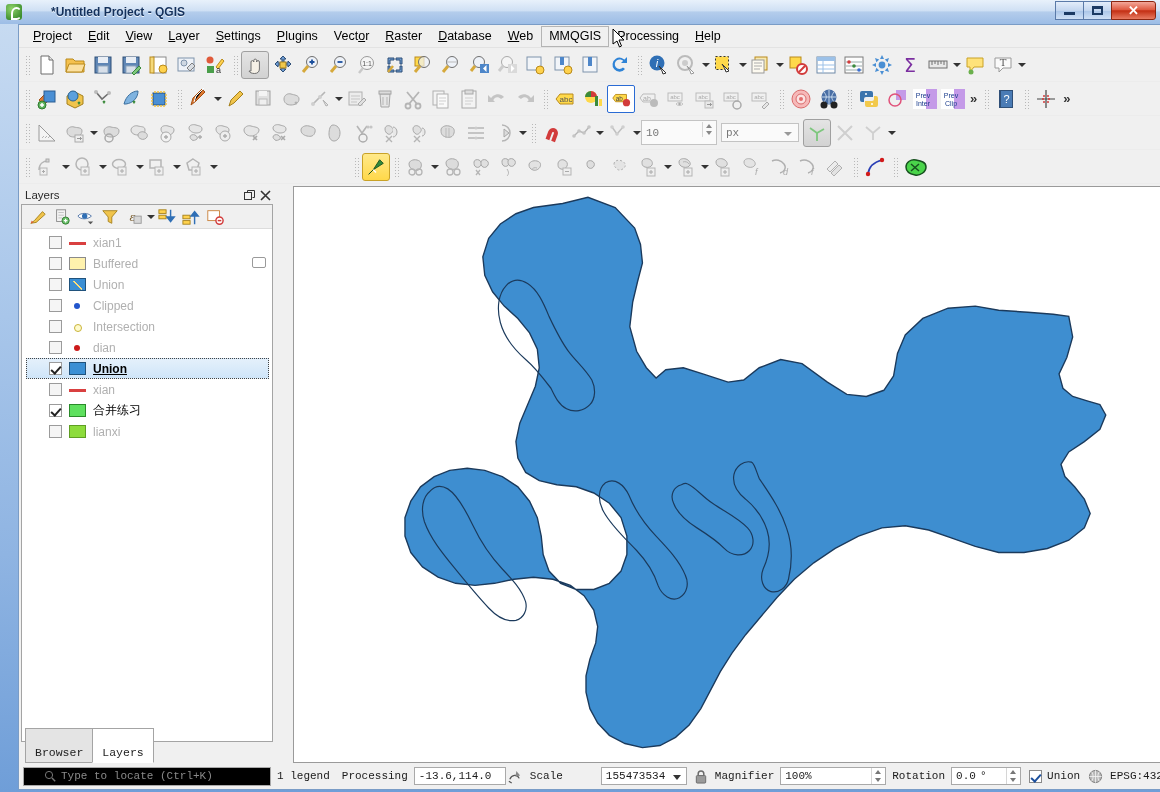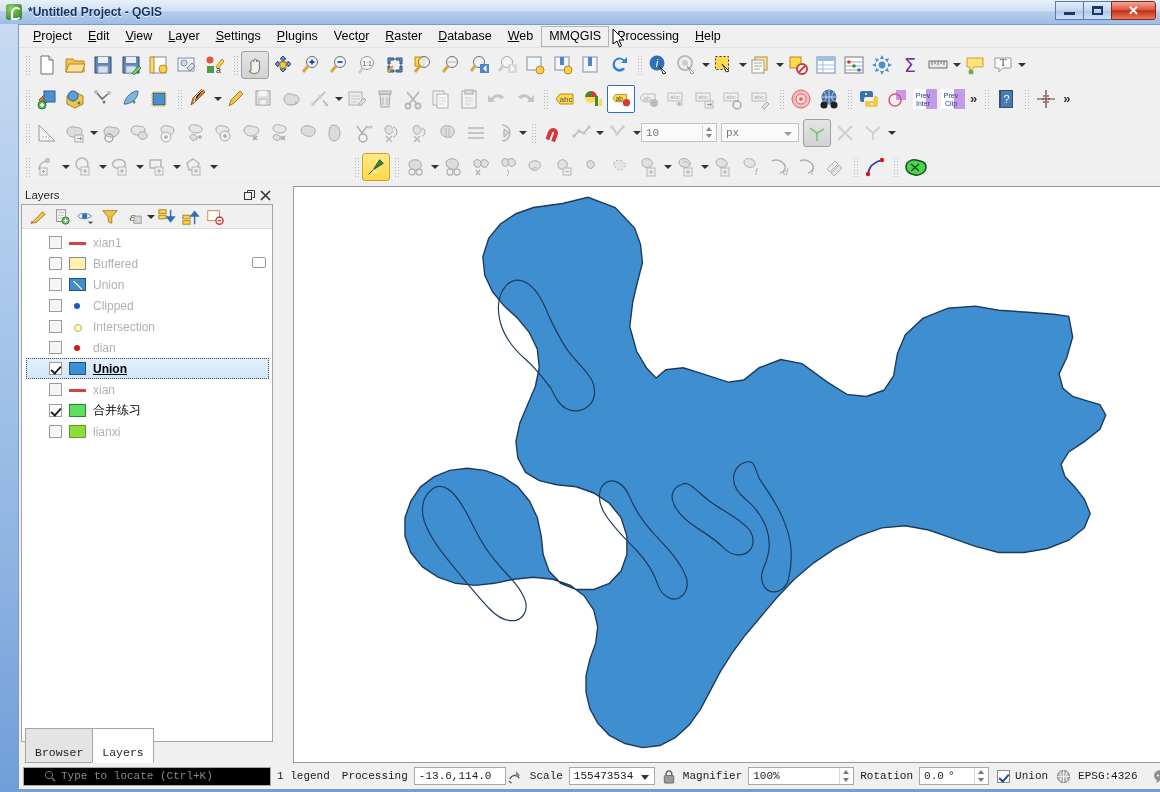--- a/index.html
+++ b/index.html
@@ -12,21 +12,21 @@
   #app {
     position: relative;
     width: 1160px; height: 792px;
     background: linear-gradient(to bottom, #c9dcf2 0%, #a8c6ea 40%, #8fb4e2 70%, #6f9ed8 100%);
   }
 
   
   #titlebar {
     position: absolute; left: 0; top: 0; width: 1160px; height: 24px;
     background: linear-gradient(to bottom, #e8f1fb 0%, #cfe0f4 45%, #b4cdec 50%, #9dbde6 100%);
-    display: flex; align-items: center;
+    display: flex; align-items: center; gap: 23px;
   }
   #titlebar .tbicon {
     width: 16px; height: 16px; margin-left: 6px; margin-right: 6px;
     border-radius: 3px;
     background: radial-gradient(circle at 35% 30%, #8fd36a, #3f8f2f 75%);
     position: relative; flex: none;
   }
   #titlebar .tbicon::after{
     content:""; position:absolute; left:5px; top:3px; width:7px; height:9px;
     border:2px solid #fff; border-radius:50% 50% 50% 0; border-right-color:transparent;
@@ -120,21 +120,21 @@
   }
   .caret::after {
     content: ""; border-left: 4px solid transparent; border-right: 4px solid transparent;
     border-top: 4px solid #333;
   }
   .tbtn svg, .caret svg { display: block; }
   .chev {
     font-size: 13px; color: #333; font-weight: bold; padding: 0 3px; flex: none;
   }
   .spin {
-    width: 76px; height: 19px; flex: none;
+    width: 76px; height: 25px; flex: none;
     border: 1px solid #c3c3c3; background: #fafafa;
     display: flex; align-items: center; font-size: 11px; color: #777;
     padding-left: 4px; font-family: "Liberation Mono", monospace;
     position: relative;
   }
   .spin .arrows {
     position: absolute; right: 1px; top: 1px; width: 13px; height: 15px;
     display: flex; flex-direction: column; align-items: center; justify-content: space-around;
     border-left: 1px solid #d6d6d6;
   }
@@ -262,21 +262,21 @@
     width: 248px; height: 19px; border: 1px solid #a9a9a9; background: #000000;
     display: flex; align-items: center; padding-left: 20px; flex: none;
   }
   #locate .ph { color: #8a8a8a; font-size: 11px; margin-left: 5px; }
   .sb-label { margin: 0 6px; white-space: nowrap; }
   .sb-field {
     height: 18px; border: 1px solid #a9a9a9; background: #fff;
     display: flex; align-items: center; padding: 0 4px; white-space: nowrap;
     flex: none;
   }
-  .sb-field.combo2 { padding-right: 18px; position: relative; }
+  .sb-field.combo2 { padding-right: 18px; position: relative; margin-left: 32px; }
   .sb-field.combo2::after{
     content:""; position:absolute; right:5px; top:7px;
     border-left:4px solid transparent;border-right:4px solid transparent;border-top:5px solid #333;
   }
   .sb-field.spin2 { padding-right: 18px; position: relative; }
   .sb-field.spin2 .arrows{
     position:absolute; right:1px; top:0px; width:13px;height:16px;
     display:flex;flex-direction:column;align-items:center;justify-content:space-around;
     border-left:1px solid #d6d6d6;
   }

